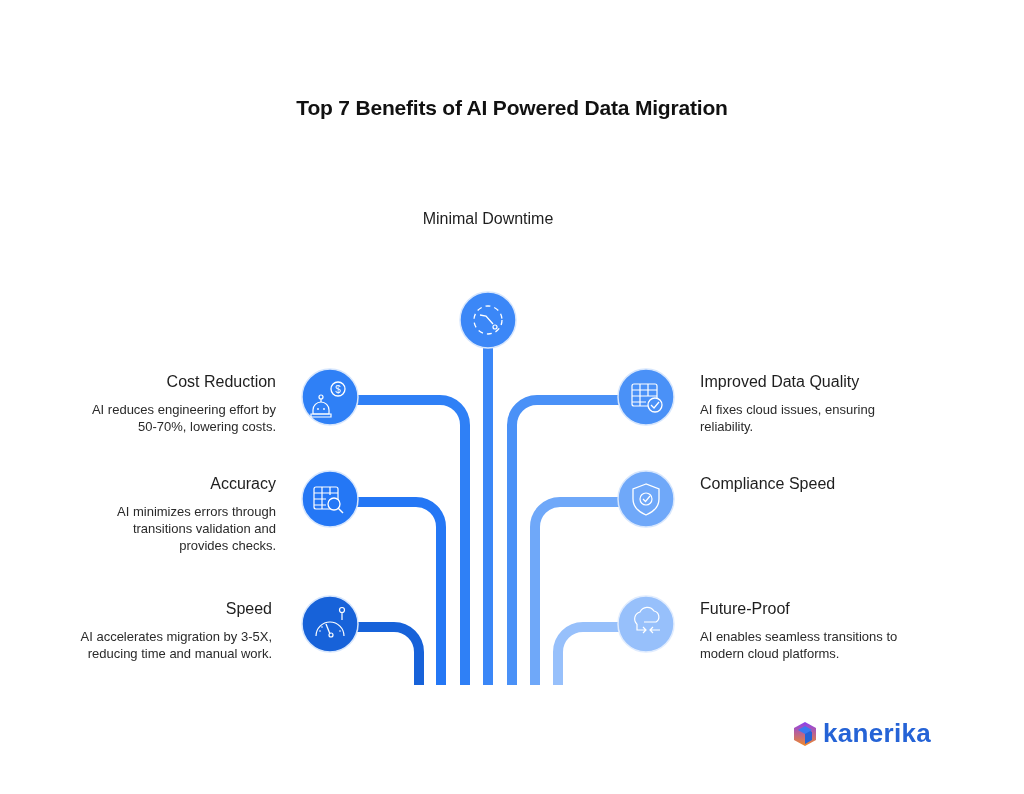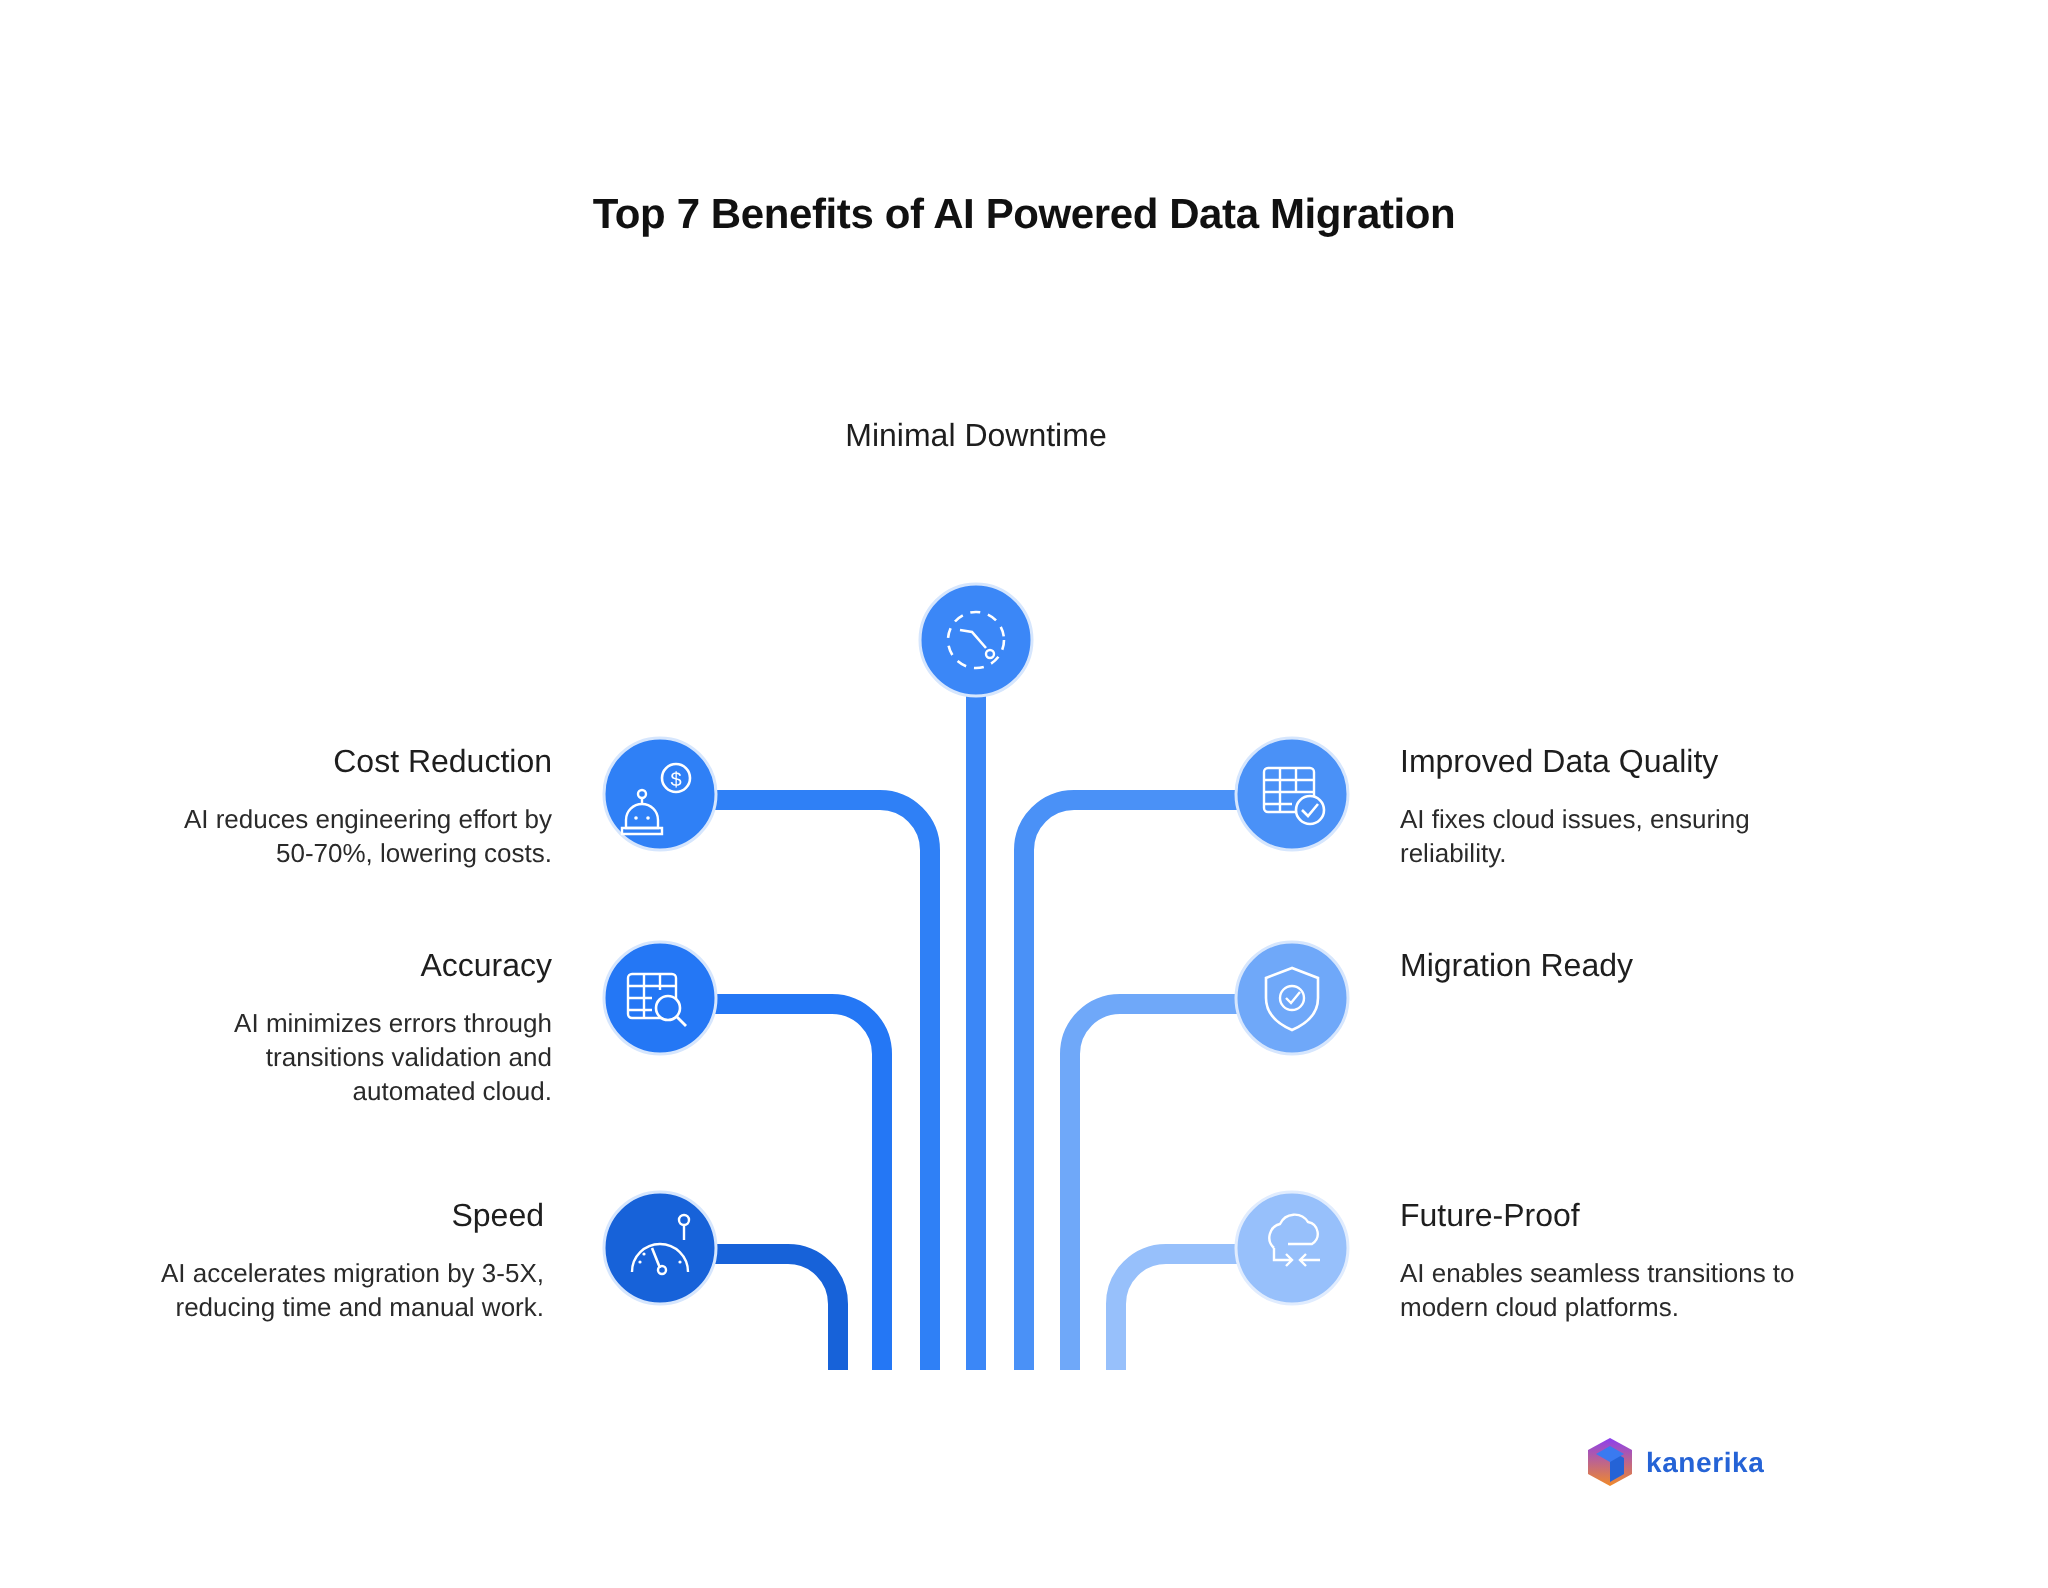--- a/index.html
+++ b/index.html
@@ -5,21 +5,21 @@
   html, body { margin: 0; padding: 0; background: #ffffff; }
   body { width: 1024px; height: 794px; position: relative; overflow: hidden; font-family: "Liberation Sans", sans-serif; color: #222; }
   .title { position: absolute; left: 0; width: 1024px; top: 96px; text-align: center; font-size: 21px; font-weight: bold; color: #111; letter-spacing: -0.2px; }
   svg.diagram { position: absolute; left: 0; top: 0; }
   .block { position: absolute; }
   .block h3 { margin: 0; font-size: 16px; font-weight: normal; color: #1e1e1e; }
   .block p { margin: 10px 0 0 0; font-size: 13px; line-height: 17px; color: #2a2a2a; }
   .left { text-align: right; }
   .center { text-align: center; }
   .logo { position: absolute; left: 793px; top: 718px; display: flex; align-items: center; gap: 6px; }
-  .logo-text { font-size: 14px; font-weight: bold; color: #2563d6; letter-spacing: 0.3px; }
+  .logo-text { font-size: 26px; font-weight: bold; color: #2563d6; letter-spacing: 0.3px; }
 </style>
 </head>
 <body>
 
 <div class="title">Top 7 Benefits of AI Powered Data Migration</div>
 
 <svg class="diagram" width="1024" height="794" viewBox="0 0 1024 794">
 
   <g fill="none" stroke-width="10" stroke-linecap="butt">
 
@@ -106,42 +106,42 @@
     <span>AI reduces engineering effort by</span><br>
     <span>50-70%, lowering costs.</span>
   </p>
 </div>
 
 <div class="block left" style="left:40px; top:475px; width:236px;">
   <h3>Accuracy</h3>
   <p>
     <span>AI minimizes errors through</span><br>
     <span>transitions validation and</span><br>
-    <span>automated cloud.</span>
+    <span>provides checks.</span>
   </p>
 </div>
 
 <div class="block left" style="left:36px; top:600px; width:236px;">
   <h3>Speed</h3>
   <p>
     <span>AI accelerates migration by 3-5X,</span><br>
     <span>reducing time and manual work.</span>
   </p>
 </div>
 
 <div class="block" style="left:700px; top:373px; width:260px;">
   <h3>Improved Data Quality</h3>
   <p>
     <span>AI fixes cloud issues, ensuring</span><br>
     <span>reliability.</span>
   </p>
 </div>
 
 <div class="block" style="left:700px; top:475px; width:260px;">
-  <h3>Migration Ready</h3>
+  <h3>Compliance Speed</h3>
 </div>
 
 <div class="block" style="left:700px; top:600px; width:260px;">
   <h3>Future-Proof</h3>
   <p>
     <span>AI enables seamless transitions to</span><br>
     <span>modern cloud platforms.</span>
   </p>
 </div>
 

